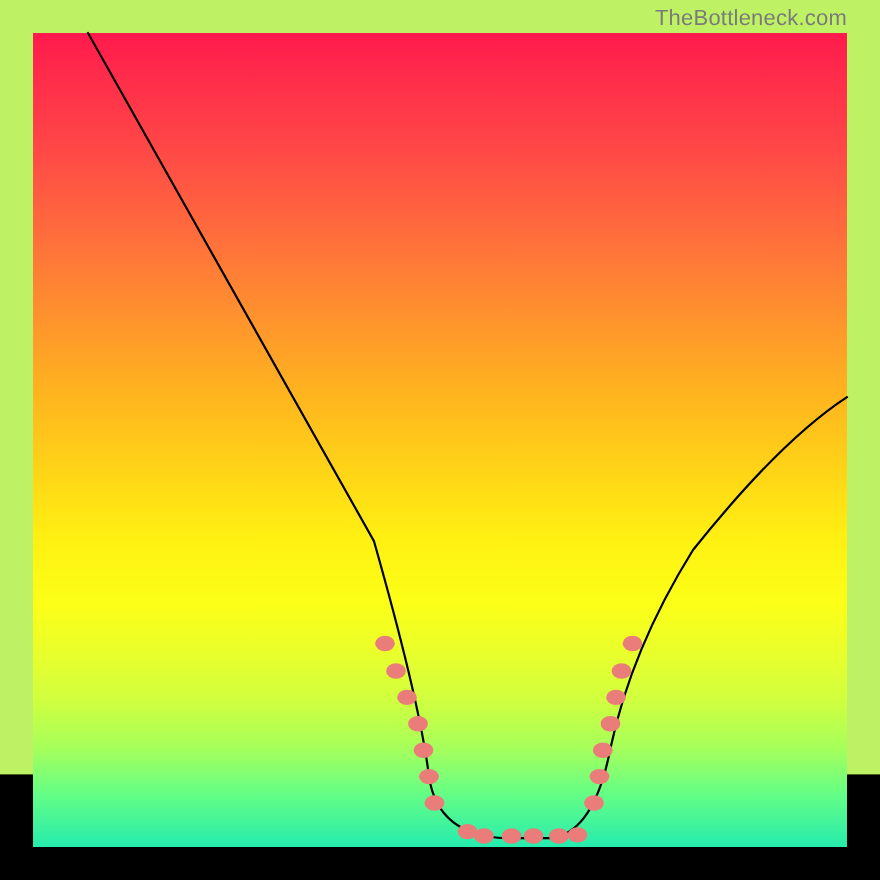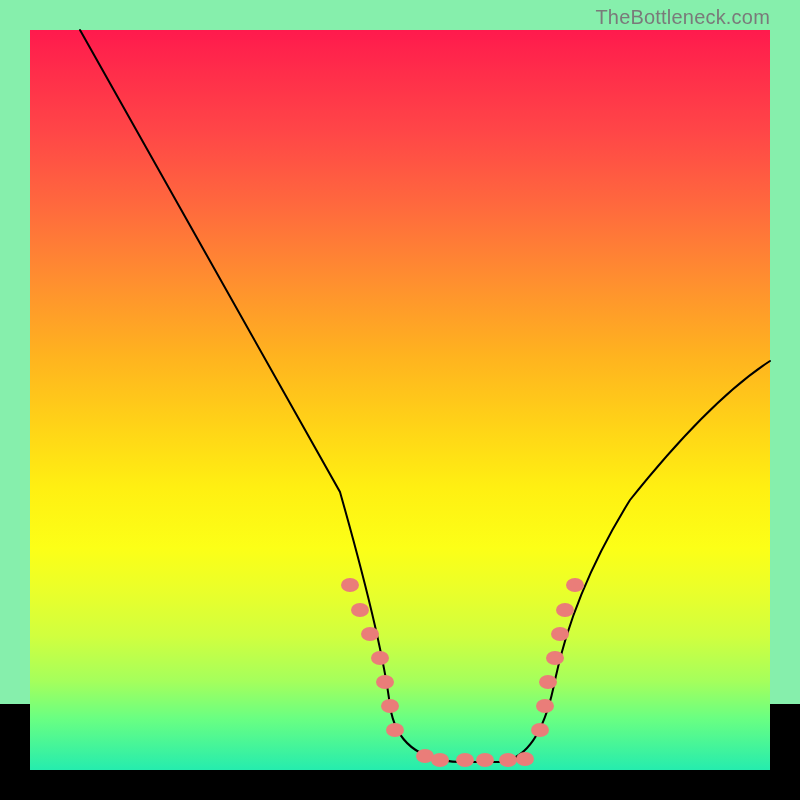--- a/index.html
+++ b/index.html
@@ -10,21 +10,21 @@
     background: #000000;
     overflow: hidden;
     font-family: Arial, Helvetica, sans-serif;
   }
   .frame {
     position: absolute;
     left: 0;
     top: 0;
     width: 800px;
     height: 704px;
-    background: #86efac;
+    background: #bef264;
   }
   .plot-area {
     position: absolute;
     left: 30px;
     top: 30px;
     width: 740px;
     height: 740px;
     
     background: linear-gradient(to bottom,
       #ff1a4d 0%,

